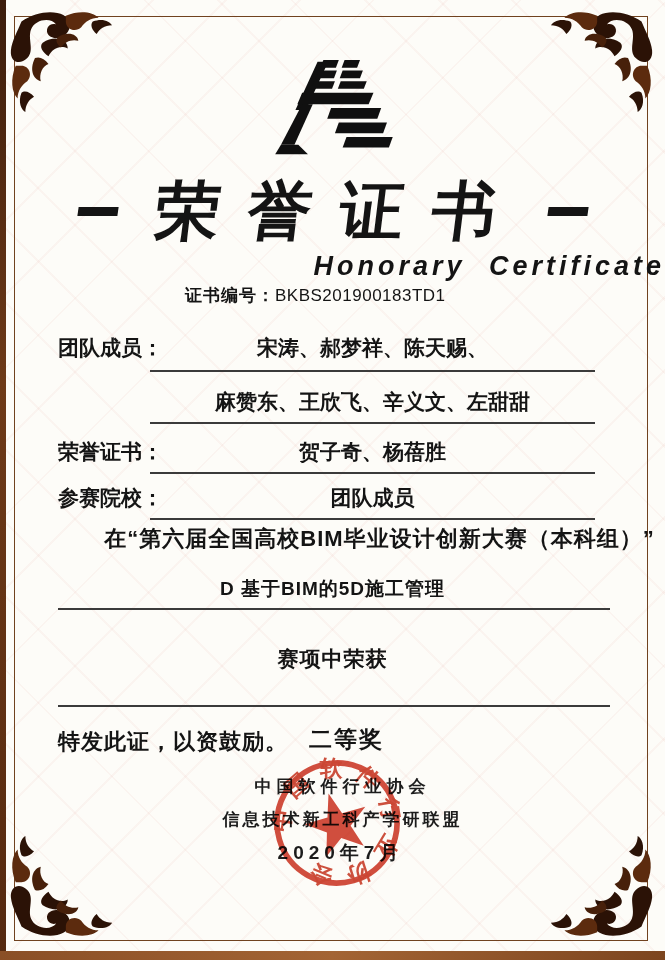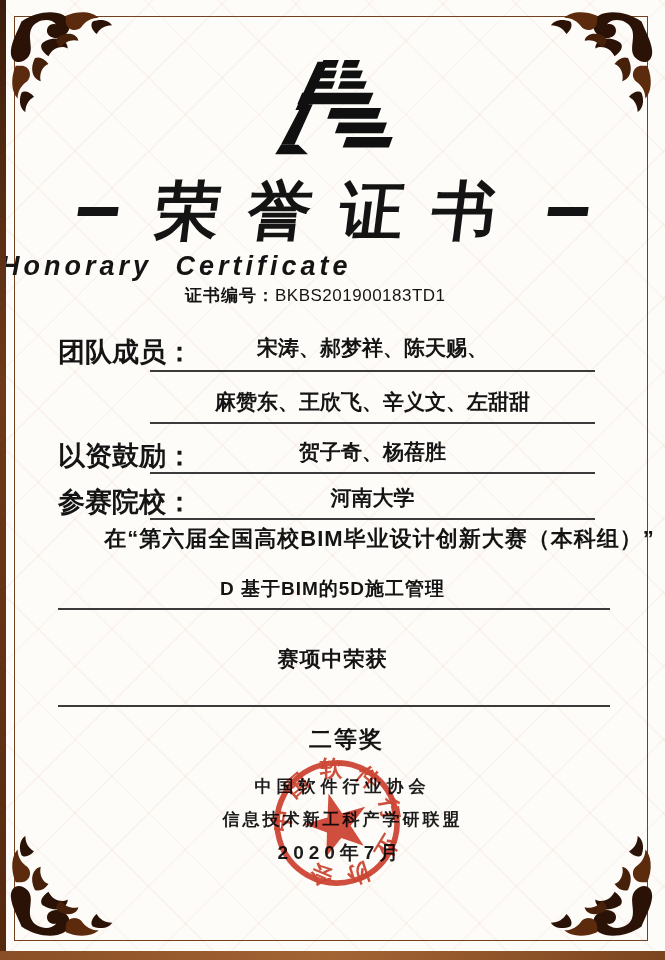--- a/index.html
+++ b/index.html
@@ -31,30 +31,30 @@
   .orn.br{right:10px;bottom:20px;transform:scale(-1,-1);}
 
   .logo{position:absolute;top:58px;left:50%;transform:translateX(-50%);z-index:2;}
 
   .title-row{position:absolute;top:168px;left:0;width:100%;
     display:flex;align-items:center;justify-content:center;gap:24px;z-index:2;}
   .title-dash{width:40px;height:9px;background:#141414;transform:skewX(-8deg);}
   .title-text{font-size:64px;font-weight:bold;letter-spacing:28px;
     text-indent:14px;transform:skewX(-7deg);white-space:nowrap;}
 
-  .subtitle{position:absolute;top:251px;left:0;width:100%;text-align:left;
+  .subtitle{position:absolute;top:251px;left:0;width:100%;text-align:right;
     font-size:27px;font-weight:bold;font-style:italic;letter-spacing:4px;
     word-spacing:12px;z-index:2;}
 
   .certno{position:absolute;top:284px;left:185px;font-size:17px;z-index:2;white-space:nowrap;}
   .certno .lbl{font-weight:bold;letter-spacing:1px;}
   .certno .val{font-family:"Liberation Sans",sans-serif;letter-spacing:.5px;}
 
   .row{position:absolute;left:58px;right:52px;z-index:2;}
-  .row .lbl{position:absolute;left:0;top:0;font-size:27px;font-weight:bold;white-space:nowrap;}
+  .row .lbl{position:absolute;left:0;top:0;font-size:21px;font-weight:bold;white-space:nowrap;}
   .row .val{position:absolute;left:92px;width:445px;text-align:center;
     font-size:21px;font-weight:bold;white-space:nowrap;}
   .row .line{position:absolute;left:92px;width:445px;border-bottom:2px solid #3b3b3b;}
   .fullline{position:absolute;left:58px;right:55px;border-bottom:2px solid #3b3b3b;z-index:2;}
 
   .center-line{position:absolute;left:0;width:100%;text-align:center;
     font-weight:bold;z-index:2;white-space:nowrap;}
   .competition{top:524px;font-size:22px;letter-spacing:1px;padding-left:47px;}
   .track{top:576px;font-size:19px;letter-spacing:1px;}
   .award-intro{top:645px;font-size:21px;letter-spacing:1px;}
@@ -145,38 +145,39 @@
     <span class="lbl">团队成员：</span>
     <span class="val">宋涛、郝梦祥、陈天赐、</span>
     <div class="line" style="top:36px"></div>
   </div>
   <div class="row" style="top:388px">
     <span class="val">麻赞东、王欣飞、辛义文、左甜甜</span>
     <div class="line" style="top:34px"></div>
   </div>
 
   <div class="row" style="top:438px">
-    <span class="lbl">以资鼓励：</span>
+    <span class="lbl">荣誉证书：</span>
     <span class="val">贺子奇、杨蓓胜</span>
     <div class="line" style="top:34px"></div>
   </div>
 
   <div class="row" style="top:484px">
     <span class="lbl">参赛院校：</span>
-    <span class="val">河南大学</span>
+    <span class="val">团队成员</span>
     <div class="line" style="top:34px"></div>
   </div>
 
   <div class="center-line competition">在“第六届全国高校BIM毕业设计创新大赛（本科组）”</div>
   <div class="center-line track">D 基于BIM的5D施工管理</div>
   <div class="fullline" style="top:608px"></div>
   <div class="center-line award-intro">赛项中荣获</div>
   <div class="center-line award">二等奖</div>
   <div class="fullline" style="top:705px"></div>
 
+  <div class="closing">特发此证，以资鼓励。</div>
 
   <div class="stamp-text">
     <div class="stamp-line stamp-l1">中国软件行业协会</div>
     <div class="stamp-line stamp-l2">信息技术新工科产学研联盟</div>
     <div class="stamp-line stamp-l3">2020年7月</div>
   </div>
 
   <svg class="seal" viewBox="0 0 200 200">
     <g transform="rotate(-16 100 100)" fill="none">
       <circle cx="100" cy="100" r="74" stroke="#cc3726" stroke-width="7" opacity=".95"></circle>

